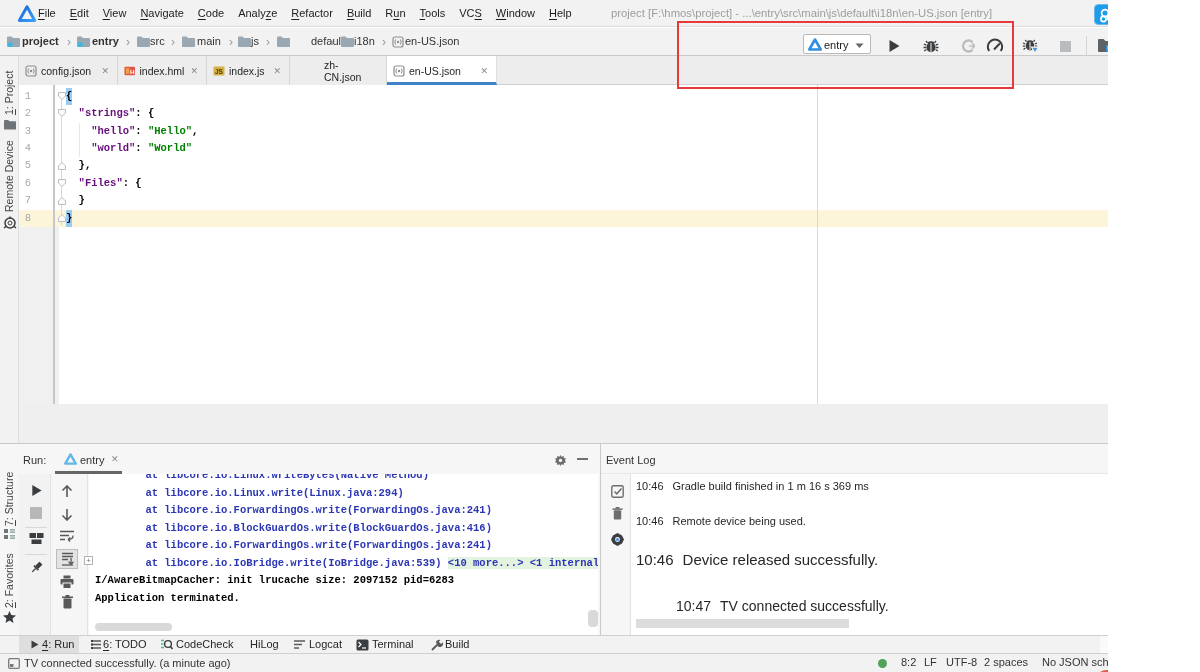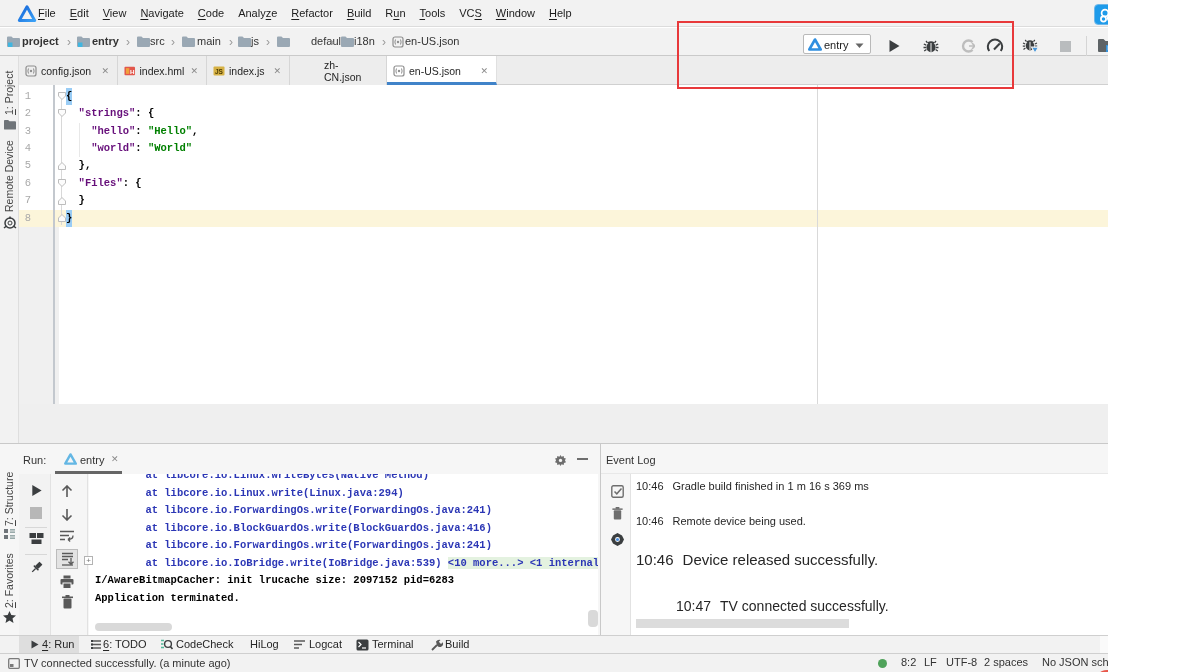--- a/index.html
+++ b/index.html
@@ -37,20 +37,21 @@
     <span style="padding:0 7px;"><u>C</u>ode</span>
     <span style="padding:0 7px;">Analy<u>z</u>e</span>
     <span style="padding:0 7px;"><u>R</u>efactor</span>
     <span style="padding:0 7px;"><u>B</u>uild</span>
     <span style="padding:0 7px;">R<u>u</u>n</span>
     <span style="padding:0 7px;"><u>T</u>ools</span>
     <span style="padding:0 7px;">VC<u>S</u></span>
     <span style="padding:0 7px;"><u>W</u>indow</span>
     <span style="padding:0 7px;"><u>H</u>elp</span>
   </div>
+  <div class="abs" style="left:611px;top:6.5px;font-size:11.3px;color:#9d9d9d;">project [F:\hmos\project] - ...\entry\src\main\js\default\i18n\en-US.json [entry]</div>
 
   <div class="abs" style="left:1094px;top:4px;width:90px;height:21px;border-radius:4px;border:1px solid #6db6e8;background:#d9ecfa;overflow:hidden;">
     <div class="abs" style="left:0;top:0;width:26px;height:21px;background:#1e9bea;"></div>
     <svg class="abs" style="left:3px;top:2px;" width="20" height="17" viewBox="0 0 20 17">
       <circle cx="7" cy="6" r="3.4" fill="none" stroke="#fff" stroke-width="1.7"></circle>
       <circle cx="5.5" cy="12" r="2.6" fill="none" stroke="#fff" stroke-width="1.7"></circle>
       <circle cx="13" cy="11" r="3.2" fill="none" stroke="#fff" stroke-width="1.7"></circle>
     </svg>
     <svg class="abs" style="left:32px;top:5px;" width="54" height="12" viewBox="0 0 54 12" stroke="#86bfe8" stroke-width="1.2" fill="none">
       <path d="M2 2 v8 M0 5 h5 M8 1 v10 M6 4 c2 0 3 1 3 3"></path>

